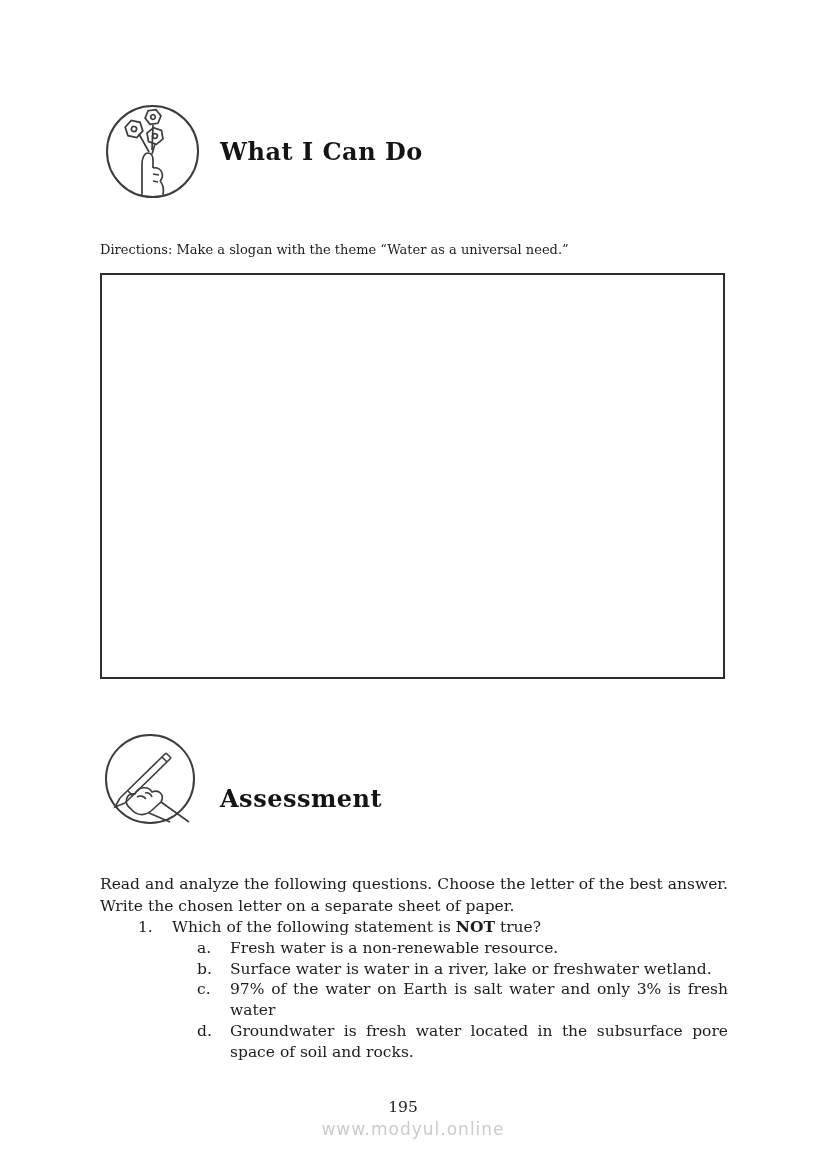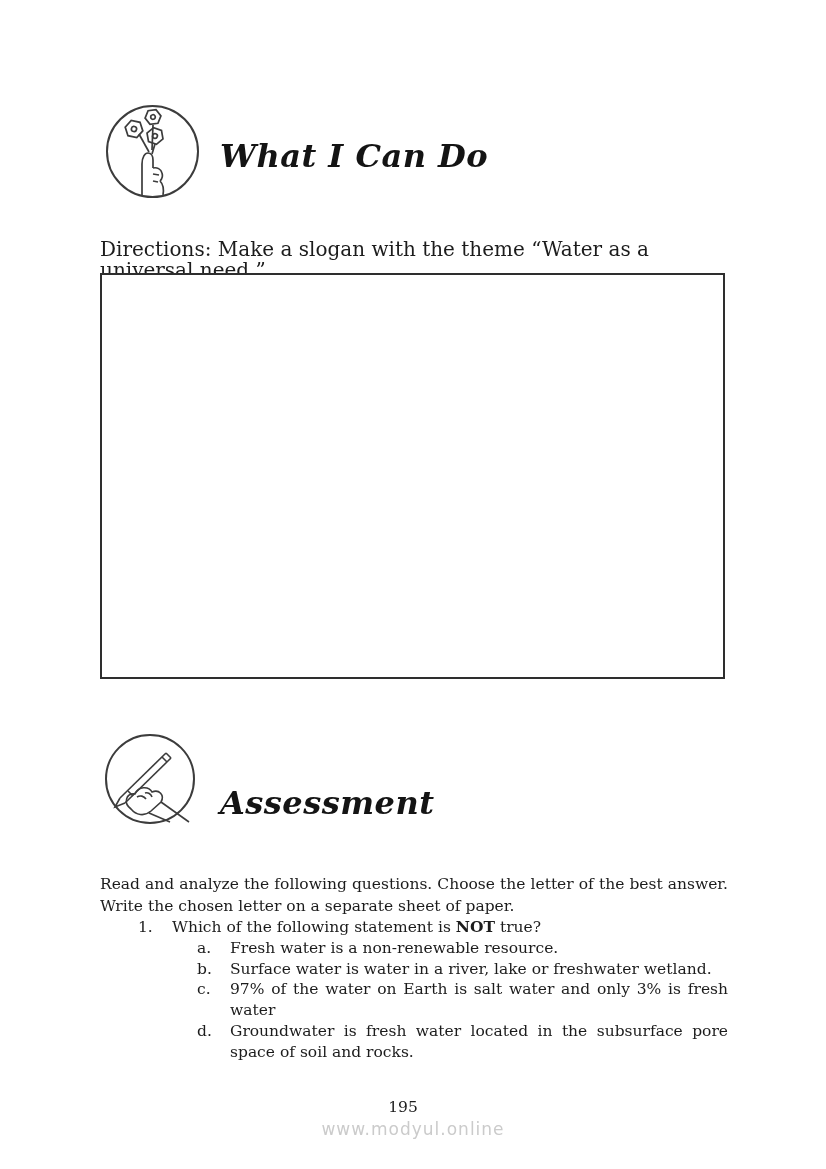--- a/index.html
+++ b/index.html
@@ -15,37 +15,36 @@
   }
 
   
   .icon-circle {
     position: absolute;
     display: block;
   }
   .section-title {
     position: absolute;
     font-family: "DejaVu Serif", "Liberation Serif", serif;
-    font-size: 32px;
+    font-size: 24px;
     font-weight: bold;
-    font-style: italic;
     color: #141414;
     letter-spacing: 0.5px;
   }
   #title-what-i-can-do { left: 220px; top: 137px; }
   #title-assessment   { left: 220px; top: 784px; }
   #icon-what-i-can-do { left: 105px; top: 104px; }
   #icon-assessment    { left: 104px; top: 733px; }
 
   
   .directions {
     position: absolute;
     left: 100px; top: 239px;
     width: 630px;
-    font-size: 20px;
+    font-size: 13px;
     line-height: 21px;
   }
   .slogan-box {
     position: absolute;
     left: 100px; top: 273px;
     width: 625px; height: 406px;
     border: 2px solid #2e2e2e;
     background: #ffffff;
   }
   .assess-intro {

